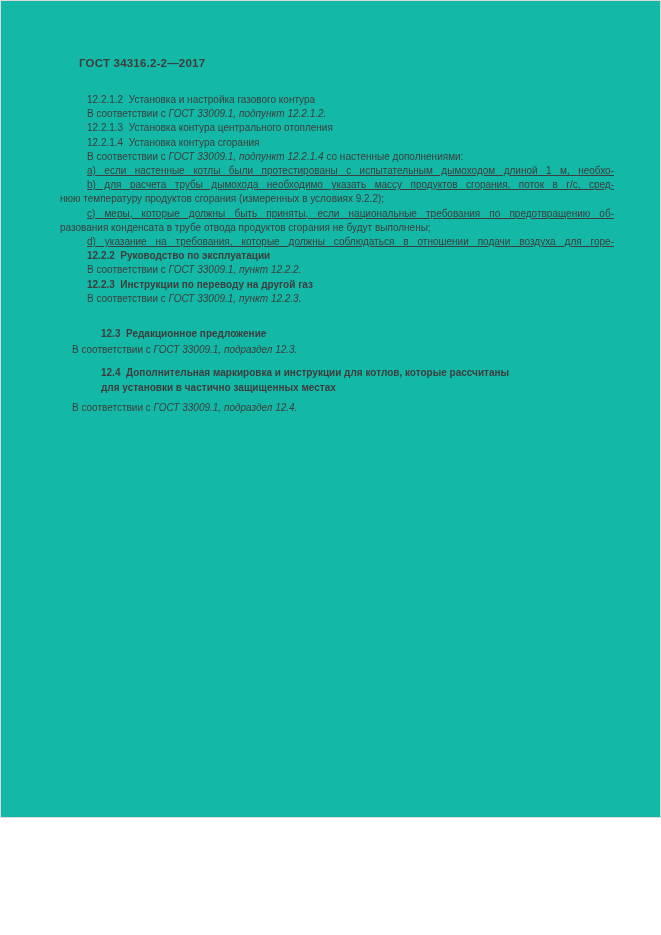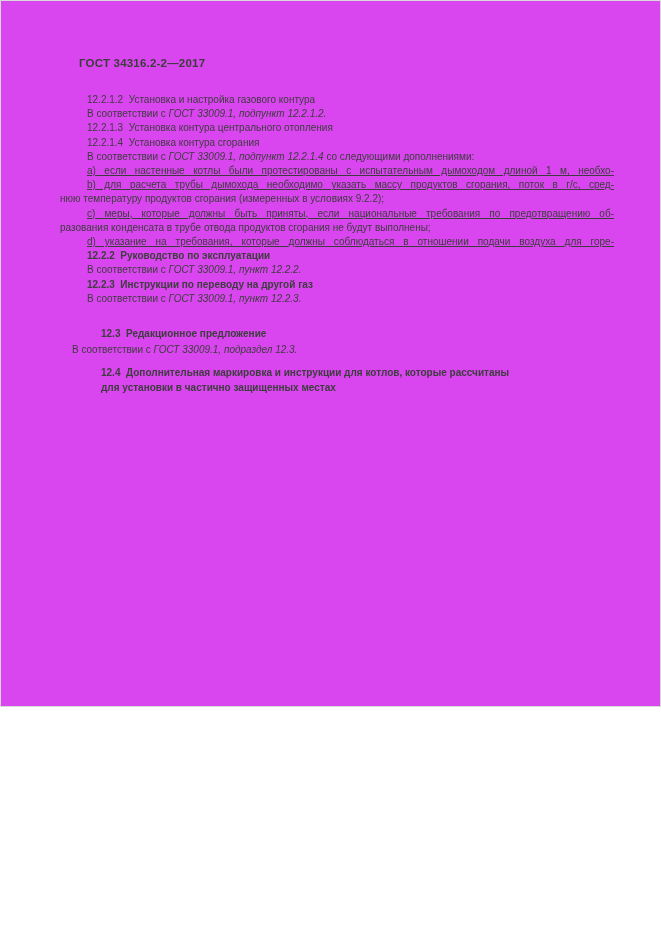--- a/index.html
+++ b/index.html
@@ -1,20 +1,20 @@
 <!DOCTYPE html>
 <html><head>
 <meta charset="utf-8">
 <style>
   html, body { margin: 0; padding: 0; background: #ffffff; }
   .page {
     position: relative;
     width: 661px;
-    height: 707px;
-    background: #d946ef;
+    height: 818px;
+    background: #14b8a6;
     box-sizing: border-box;
     border: 1px solid #d9d9d9;
     font-family: "Liberation Sans", sans-serif;
     color: #3d3d3d;
     overflow: hidden;
   }
   .running-header {
     position: absolute;
     left: 78px;
     top: 56px;
@@ -53,33 +53,34 @@
 <div class="page">
   <div class="running-header">
     <span>ГОСТ 34316.2-2—2017</span>
   </div>
 
   <div class="doc-body">
       <div class="line ind-p"><span class="">12.2.1.2&nbsp; Установка и настройка газового контура</span></div>
       <div class="line ind-p"><span class="">В соответствии с </span><span class="seg-i ">ГОСТ 33009.1, подпункт 12.2.1.2.</span></div>
       <div class="line ind-p"><span class="">12.2.1.3&nbsp; Установка контура центрального отопления</span></div>
       <div class="line ind-p"><span class="">12.2.1.4&nbsp; Установка контура сгорания</span></div>
-      <div class="line ind-p"><span class="">В соответствии с </span><span class="seg-i ">ГОСТ 33009.1, подпункт 12.2.1.4</span><span class=""> со следующими дополнениями:</span></div>
+      <div class="line ind-p"><span class="">В соответствии с </span><span class="seg-i ">ГОСТ 33009.1, подпункт 12.2.1.4</span><span class=""> со настенные дополнениями:</span></div>
       <div class="line ind-p j"><span class="">a) если настенные котлы были протестированы с испытательным дымоходом длиной 1 м, необхо-</span></div>
       <div class="line ind-p j"><span class="">b) для расчета трубы дымохода необходимо указать массу продуктов сгорания, поток в г/с, сред-</span></div>
       <div class="line"><span class="">нюю температуру продуктов сгорания (измеренных в условиях 9.2.2);</span></div>
       <div class="line ind-p j"><span class="">c) меры, которые должны быть приняты, если национальные требования по предотвращению об-</span></div>
       <div class="line"><span class="">разования конденсата в трубе отвода продуктов сгорания не будут выполнены;</span></div>
       <div class="line ind-p j"><span class="">d) указание на требования, которые должны соблюдаться в отношении подачи воздуха для горе-</span></div>
       <div class="line ind-p"><span class="seg-b">12.2.2&nbsp; Руководство по эксплуатации</span></div>
       <div class="line ind-p"><span class="">В соответствии с </span><span class="seg-i ">ГОСТ 33009.1, пункт 12.2.2.</span></div>
       <div class="line ind-p"><span class="seg-b">12.2.3&nbsp; Инструкции по переводу на другой газ</span></div>
       <div class="line ind-p"><span class="">В соответствии с </span><span class="seg-i ">ГОСТ 33009.1, пункт 12.2.3.</span></div>
       <div class="line ind-h" style="margin-top: 21px;"><span class="seg-b">12.3&nbsp; Редакционное предложение</span></div>
       <div class="line ind-s" style="margin-top: 2px;"><span class="">В соответствии с </span><span class="seg-i ">ГОСТ 33009.1, подраздел 12.3.</span></div>
       <div class="line ind-h" style="margin-top: 9px;"><span class="seg-b">12.4&nbsp; Дополнительная маркировка и инструкции для котлов, которые рассчитаны</span></div>
       <div class="line ind-h"><span class="seg-b">для установки в частично защищенных местах</span></div>
+      <div class="line ind-s" style="margin-top: 6px;"><span class="">В соответствии с </span><span class="seg-i ">ГОСТ 33009.1, подраздел 12.4.</span></div>
     </div>
 
   <div class="page-footer">
     <span>20</span>
   </div>
 </div>
 
 </body></html>

